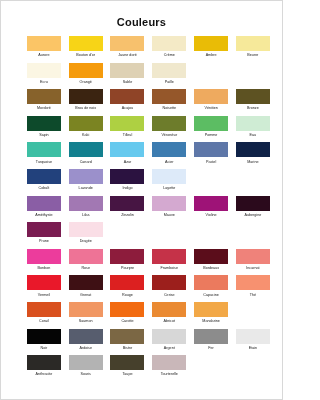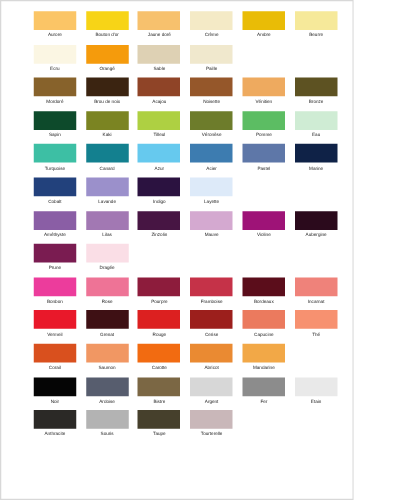--- a/index.html
+++ b/index.html
@@ -69,20 +69,21 @@
     white-space: nowrap;
     overflow: visible;
     font-family: "Liberation Sans", sans-serif;
   }
 </style>
 </head>
 <body>
 
 <div id="page">
 
+  <h1 id="page-title">Couleurs</h1>
 
   <div id="palette">
       <div class="color-row">
         <div class="color-cell">
           <span class="swatch" title="Aurore" style="background: rgb(251, 197, 102);"></span>
           <span class="swatch-label">Aurore</span>
         </div>
         <div class="color-cell">
           <span class="swatch" title="Bouton d'or" style="background: rgb(247, 212, 23);"></span>
           <span class="swatch-label">Bouton d'or</span>

